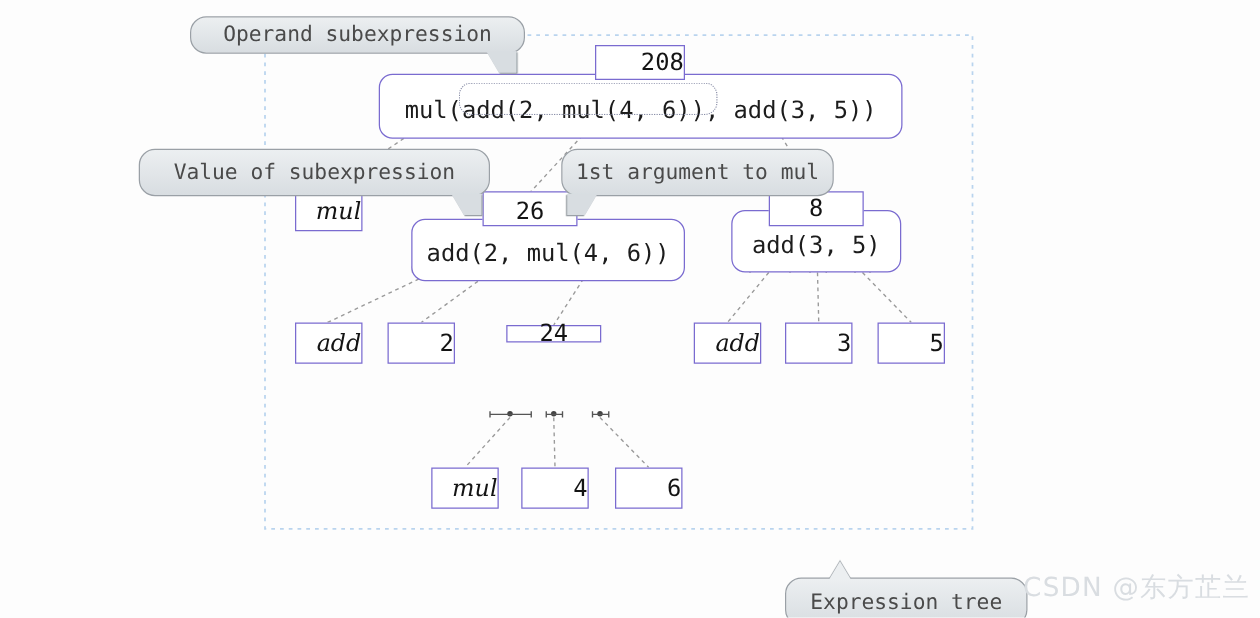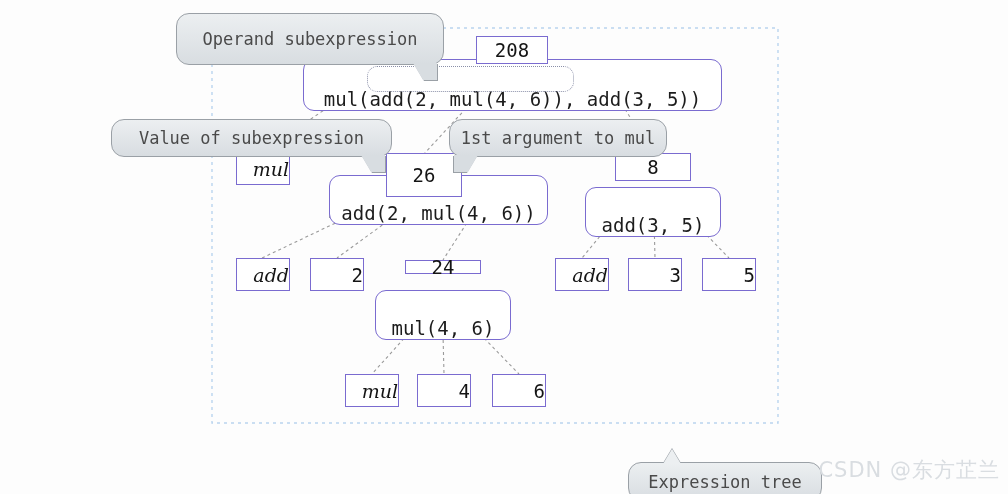--- a/index.html
+++ b/index.html
@@ -14,21 +14,21 @@
   svg.layer{position:absolute;left:0;top:0;width:1008px;height:494px;pointer-events:none;}
 
   
   .expr{
     position:absolute;
     box-sizing:border-box;
     border:1.6px solid #7a6bd0;
     border-radius:11px;
     background:#ffffff;
     display:flex;
-    align-items:flex-end;
+    align-items:center;
     justify-content:center;
     padding-top:5px;
     font-size:19px;
     color:#1c1c1c;
     letter-spacing:0px;
     white-space:pre;
     z-index:6;
   }
   .expr .txt{position:relative;display:inline-block;line-height:22px;}
 
@@ -182,52 +182,49 @@
     </g>
 
     <circle cx="426" cy="66" r="0" fill="none"></circle>
   </svg>
 
   <div class="expr" style="left:303px;top:59px;width:419px;height:52px;">
     <span class="txt">mul(add(2, mul(4, 6)), add(3, 5))</span>
   </div>
   <div class="hl" style="left:367px;top:66px;width:207px;height:26px;"></div>
 
-  <div class="badge" style="left:476px;top:36px;width:72px;height:28px;">
+  <div class="badge" style="left:476px;top:36px;width:72px;height:28px;justify-content:flex-end;">
     <span>208</span>
   </div>
 
   <div class="leaf op" style="left:236px;top:152px;width:54px;height:33px;">
     <span>mul</span>
   </div>
 
   <div class="expr" style="left:313px;top:175px;width:219px;height:50px;margin-left:16px;">
     <span class="txt">add(2, mul(4, 6))</span>
   </div>
-  <div class="badge" style="left:386px;top:153px;width:76px;height:44px;">
+  <div class="badge" style="left:386px;top:153px;width:76px;height:28px;align-items:flex-end;">
     <span>26</span>
   </div>
 
-  <div class="expr" style="left:585px;top:187px;width:136px;height:50px;">
+  <div class="expr" style="left:585px;top:168px;width:136px;height:50px;">
     <span class="txt">add(3, 5)</span>
   </div>
   <div class="badge" style="left:615px;top:153px;width:76px;height:28px;">
     <span>8</span>
   </div>
 
   <div class="leaf op" style="left:236px;top:258px;width:54px;height:33px;">
     <span>add</span>
   </div>
   <div class="leaf" style="left:310px;top:258px;width:54px;height:33px;">
     <span>2</span>
   </div>
 
-  <div class="expr" style="left:375px;top:290px;width:136px;height:50px;">
-    <span class="txt">mul(4, 6)</span>
-  </div>
   <div class="badge" style="left:405px;top:260px;width:76px;height:14px;">
     <span>24</span>
   </div>
 
   <div class="leaf op" style="left:555px;top:258px;width:54px;height:33px;">
     <span>add</span>
   </div>
   <div class="leaf" style="left:628px;top:258px;width:54px;height:33px;">
     <span>3</span>
   </div>
@@ -238,21 +235,21 @@
   <div class="leaf op" style="left:345px;top:374px;width:54px;height:33px;">
     <span>mul</span>
   </div>
   <div class="leaf" style="left:417px;top:374px;width:54px;height:33px;">
     <span>4</span>
   </div>
   <div class="leaf" style="left:492px;top:374px;width:54px;height:33px;">
     <span>6</span>
   </div>
 
-  <div class="callout" style="left:176px;top:13px;width:268px;height:52px;">
+  <div class="callout" style="left:152px;top:13px;width:268px;height:30px;">
     <span>Operand subexpression</span>
     <span class="tail tail-dr"></span>
   </div>
 
 
   <div class="callout" style="left:111px;top:119px;width:281px;height:38px;">
     <span>Value of subexpression</span>
     <span class="tail tail-dr"></span>
   </div>
 

